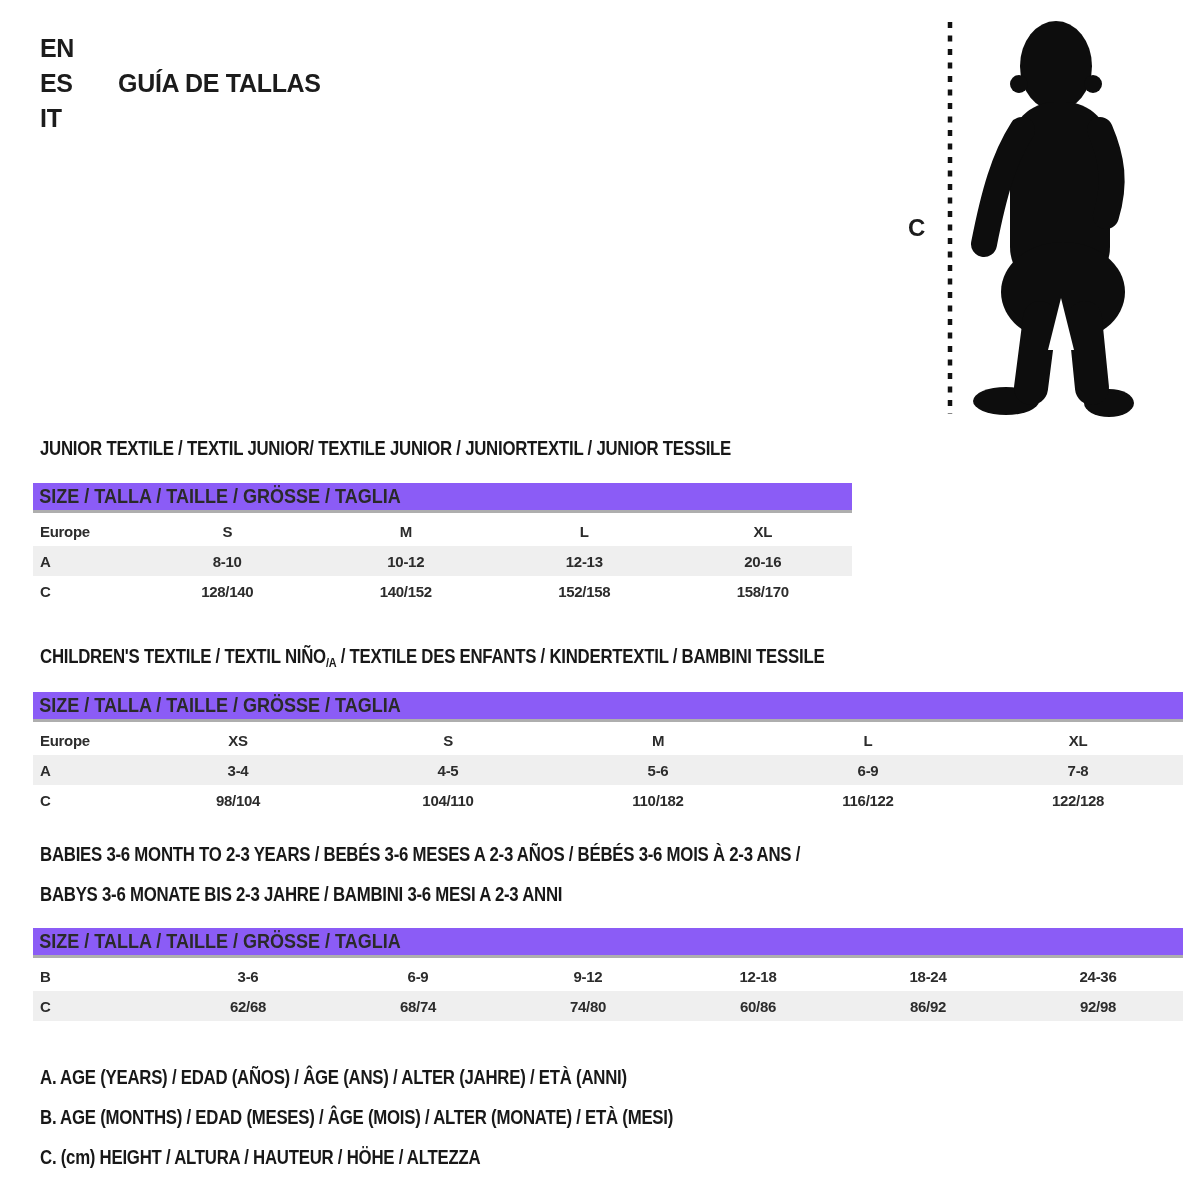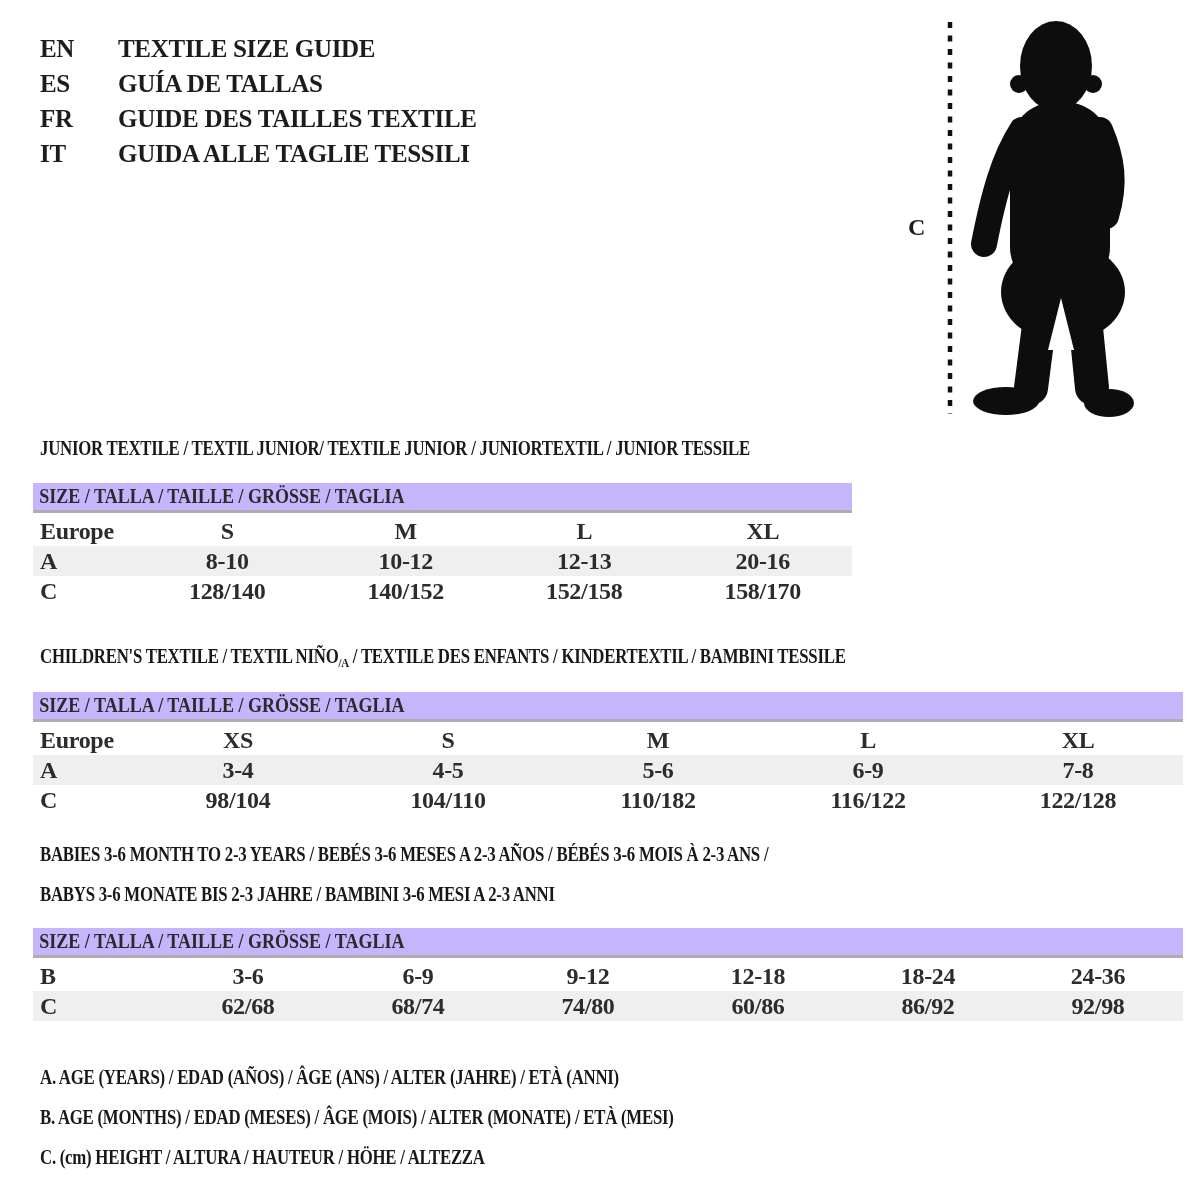--- a/index.html
+++ b/index.html
@@ -1,74 +1,68 @@
 <!DOCTYPE html>
 <html><head>
 <meta charset="utf-8">
 <style>
   html,body{margin:0;padding:0;background:#fff;}
   .canvas{
     position:relative;width:1200px;height:1200px;background:#ffffff;overflow:hidden;
-    font-family:Liberation Serif, serif;font-weight:700;color:#1c1c1c;
+    font-family:Liberation Sans, sans-serif;font-weight:700;color:#1c1c1c;
   }
   
   .lang-list{position:absolute;left:40px;top:31px;font-size:25px;line-height:35px;letter-spacing:-0.3px;}
   .lang-row{display:flex;}
   .lang-code{width:78px;}
   .lang-label{white-space:nowrap;}
   
   .figure-wrap{position:absolute;left:930px;top:18px;width:210px;height:400px;}
   .height-label{position:absolute;left:908px;top:214px;font-size:24px;}
   
   .section-title{
     position:absolute;left:40px;font-size:20px;white-space:nowrap;letter-spacing:-0.3px;
     transform:scaleX(0.84);transform-origin:0 50%;color:#181818;
   }
   .sub-a{font-size:13px;position:relative;top:4px;letter-spacing:-0.3px;}
   
   .size-table{position:absolute;left:33px;}
   .size-bar{
-    background:#c4b5fd;border-bottom:3px solid #aeaeae;height:27px;margin-bottom:3px;
+    background:#8b5cf6;border-bottom:3px solid #aeaeae;height:27px;margin-bottom:3px;
     font-size:20px;line-height:27px;color:#2a2a2a;
   }
   .size-bar-text{display:inline-block;padding-left:7px;white-space:nowrap;transform:scaleX(0.9);transform-origin:0 50%;}
-  .trow{display:flex;height:30px;align-items:center;font-size:24px;color:#2c2c2c;letter-spacing:-0.3px;}
+  .trow{display:flex;height:30px;align-items:center;font-size:15px;color:#2c2c2c;letter-spacing:-0.3px;}
   .trow.shaded{background:#efefef;}
   .tlabel{padding-left:7px;box-sizing:border-box;flex:0 0 auto;}
   .tcell{flex:1 1 0;text-align:center;}
   .t-junior{width:819px;}   .t-junior .tlabel{width:105px;}
   .t-children{width:1150px;}.t-children .tlabel{width:100px;}
   .t-babies{width:1150px;}  .t-babies .tlabel{width:130px;}
   
   .legend-line{
     position:absolute;left:40px;font-size:20px;white-space:nowrap;letter-spacing:-0.3px;
     transform:scaleX(0.84);transform-origin:0 50%;color:#181818;
   }
 </style>
 </head>
 <body>
 
 <div class="canvas">
 
   <div class="lang-list">
     <div class="lang-row">
       <span class="lang-code">EN</span>
-      <span class="lang-label">TEXTILE SIZE GUIDE</span>
     </div>
     <div class="lang-row">
       <span class="lang-code">ES</span>
       <span class="lang-label">GUÍA DE TALLAS</span>
     </div>
     <div class="lang-row">
-      <span class="lang-code">FR</span>
-      <span class="lang-label">GUIDE DES TAILLES TEXTILE</span>
-    </div>
-    <div class="lang-row">
       <span class="lang-code">IT</span>
-      <span class="lang-label">GUIDA ALLE TAGLIE TESSILI</span>
     </div>
   </div>
 
   <div class="height-label">C</div>
 
   <div class="figure-wrap">
     <svg viewBox="0 0 210 400" width="210" height="400" xmlns="http://www.w3.org/2000/svg">
       <line x1="20" y1="4" x2="20" y2="396" stroke="#111111" stroke-width="4.5" stroke-dasharray="6 7.5"></line>
       <g fill="#0d0d0d" stroke="none">
         <ellipse cx="126" cy="48" rx="36" ry="45"></ellipse>

